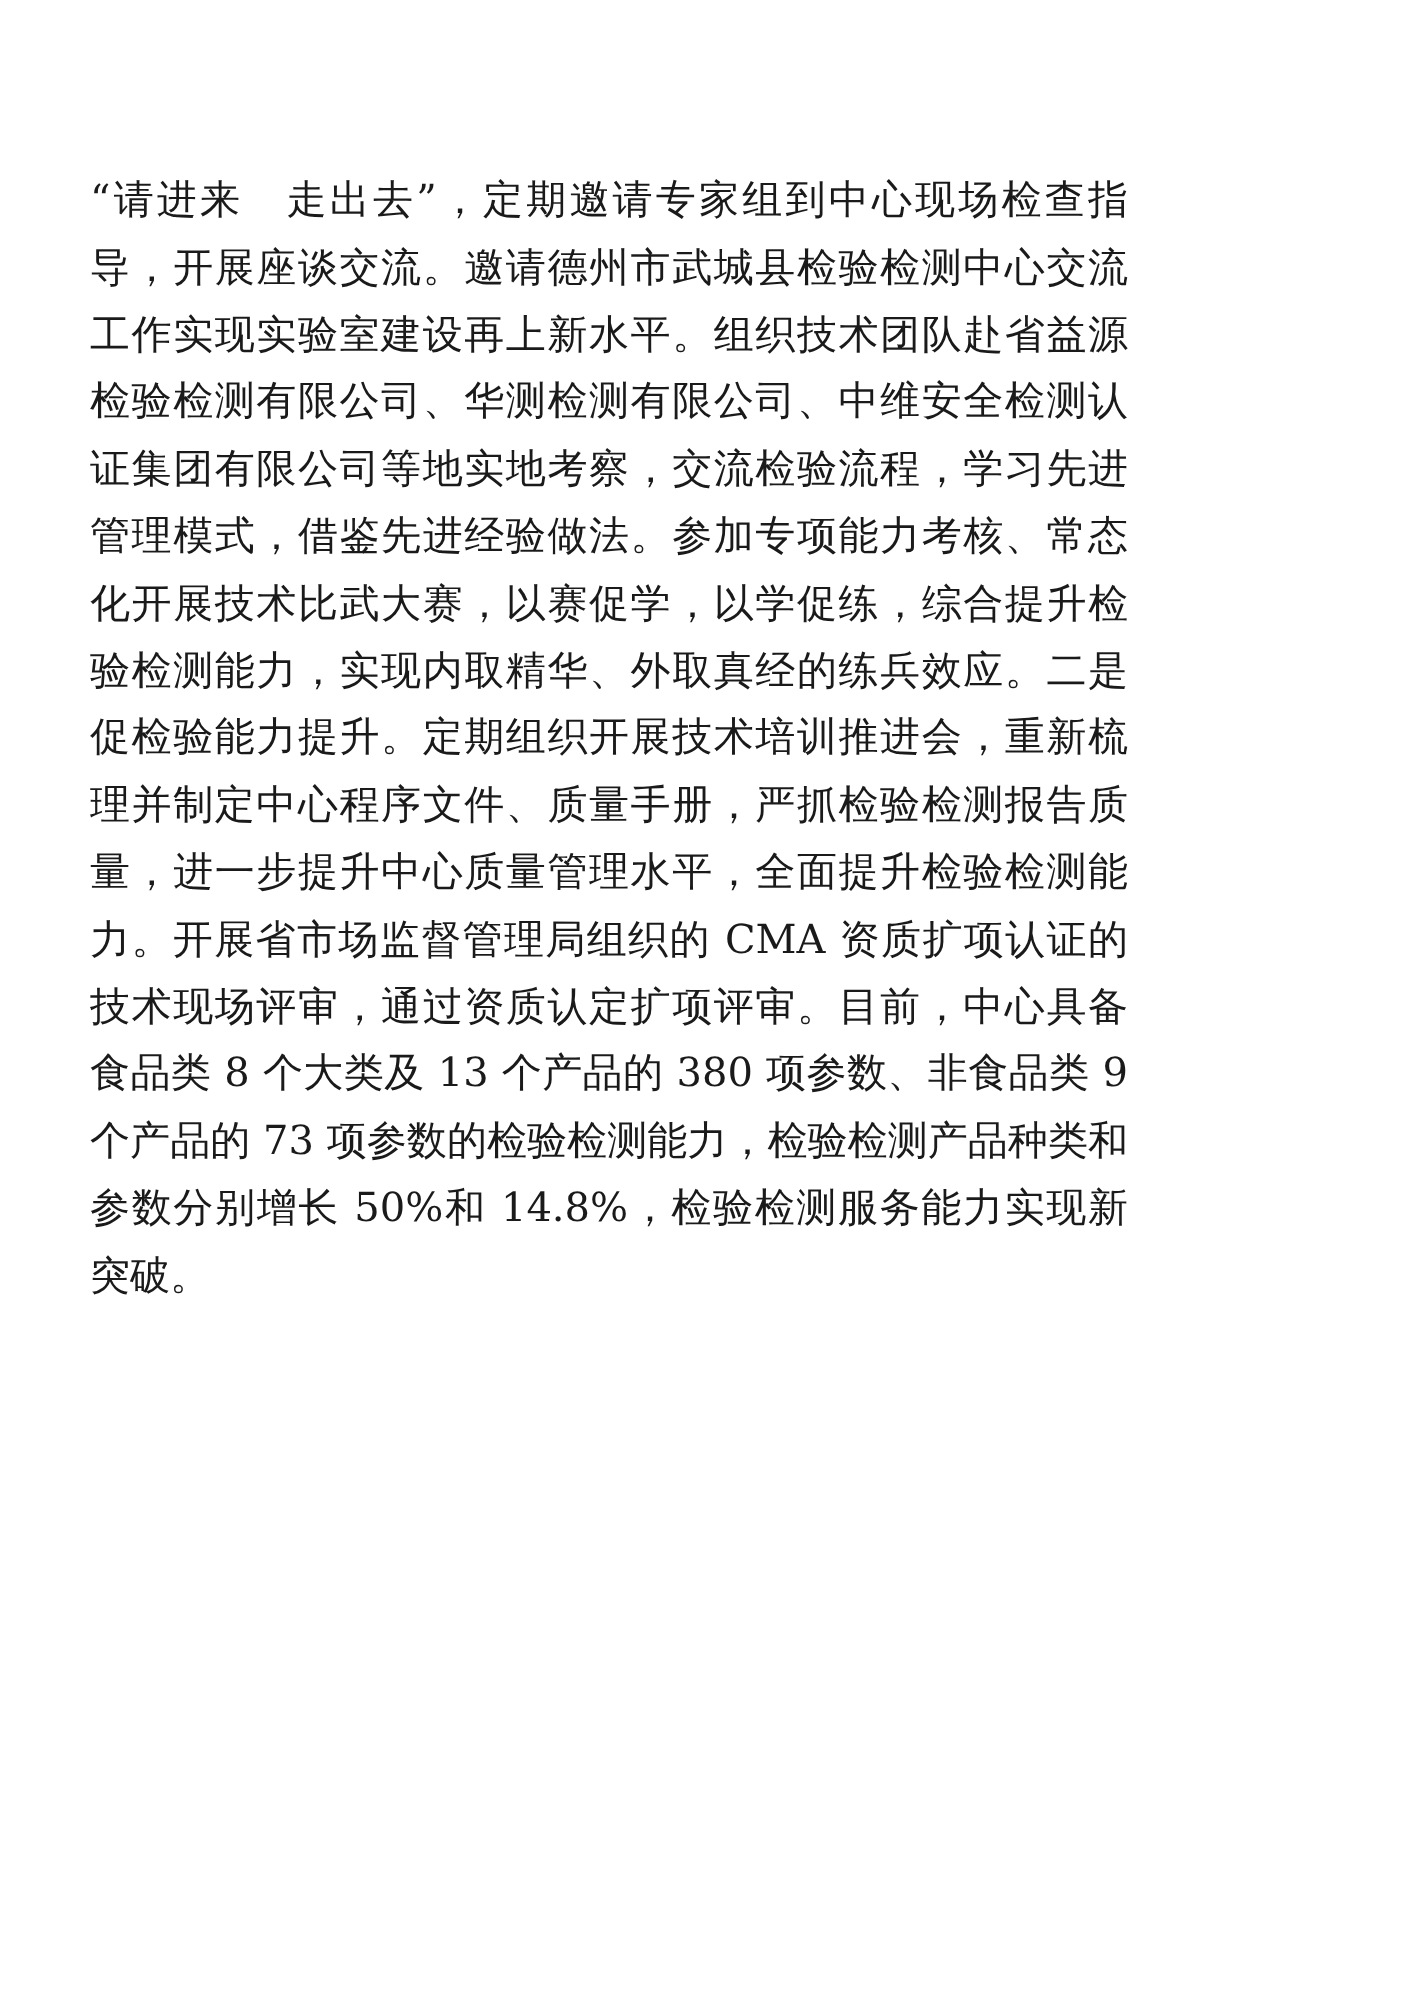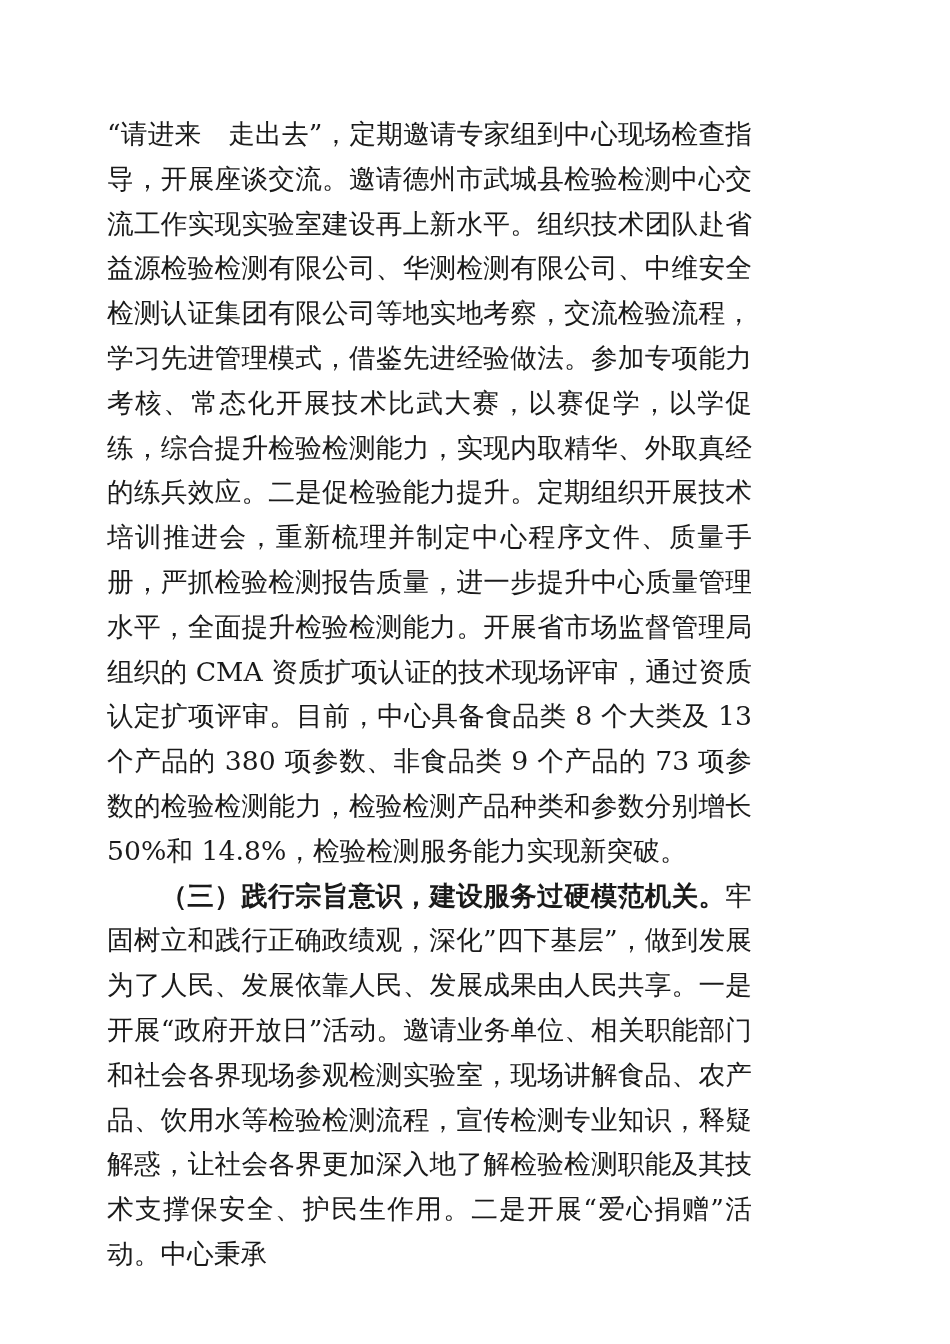--- a/index.html
+++ b/index.html
@@ -9,21 +9,21 @@
   }
   body {
     width: 950px;
     height: 1344px;
     overflow: hidden;
   }
   .page {
     box-sizing: border-box;
     width: 892px;
     height: 1344px;
-    padding: 112px 140px 0 107px;
+    padding: 112px 140px 0 60px;
     background: #ffffff;
     font-family: "DejaVu Serif", "Liberation Serif", serif;
     font-size: 26.7px;
     line-height: 44.8px;
     color: #1a1a1a;
     text-align: justify;
     letter-spacing: 0;
   }
   .para {
     margin: 0;
@@ -37,14 +37,13 @@
   }
   .run.bold {
     font-weight: 700;
   }
 </style>
 </head>
 <body>
 
 <div class="page">
   <p class="para"><span class="run">“请进来　走出去”，定期邀请专家组到中心现场检查指导，开展座谈交流。邀请德州市武城县检验检测中心交流工作实现实验室建设再上新水平。组织技术团队赴省益源检验检测有限公司、华测检测有限公司、中维安全检测认证集团有限公司等地实地考察，交流检验流程，学习先进管理模式，借鉴先进经验做法。参加专项能力考核、常态化开展技术比武大赛，以赛促学，以学促练，综合提升检验检测能力，实现内取精华、外取真经的练兵效应。二是促检验能力提升。定期组织开展技术培训推进会，重新梳理并制定中心程序文件、质量手册，严抓检验检测报告质量，进一步提升中心质量管理水平，全面提升检验检测能力。开展省市场监督管理局组织的 CMA 资质扩项认证的技术现场评审，通过资质认定扩项评审。目前，中心具备食品类 8 个大类及 13 个产品的 380 项参数、非食品类 9 个产品的 73 项参数的检验检测能力，检验检测产品种类和参数分别增长 50%和 14.8%，检验检测服务能力实现新突破。</span></p>
-  <p class="para indent"><span class="run bold">（三）践行宗旨意识，建设服务过硬模范机关。</span><span class="run">牢固树立和践行正确政绩观，深化”四下基层”，做到发展为了人民、发展依靠人民、发展成果由人民共享。一是开展“政府开放日”活动。邀请业务单位、相关职能部门和社会各界现场参观检测实验室，现场讲解食品、农产品、饮用水等检验检测流程，宣传检测专业知识，释疑解惑，让社会各界更加深入地了解检验检测职能及其技术支撑保安全、护民生作用。二是开展“爱心捐赠”活动。中心秉承</span></p>
 </div>
 
 </body></html>

